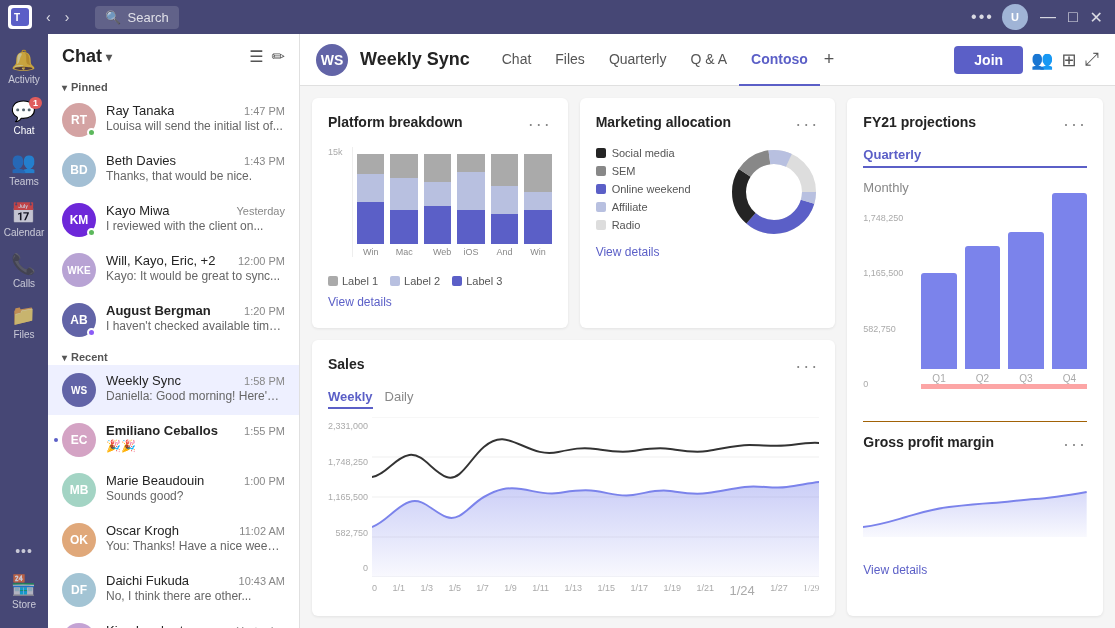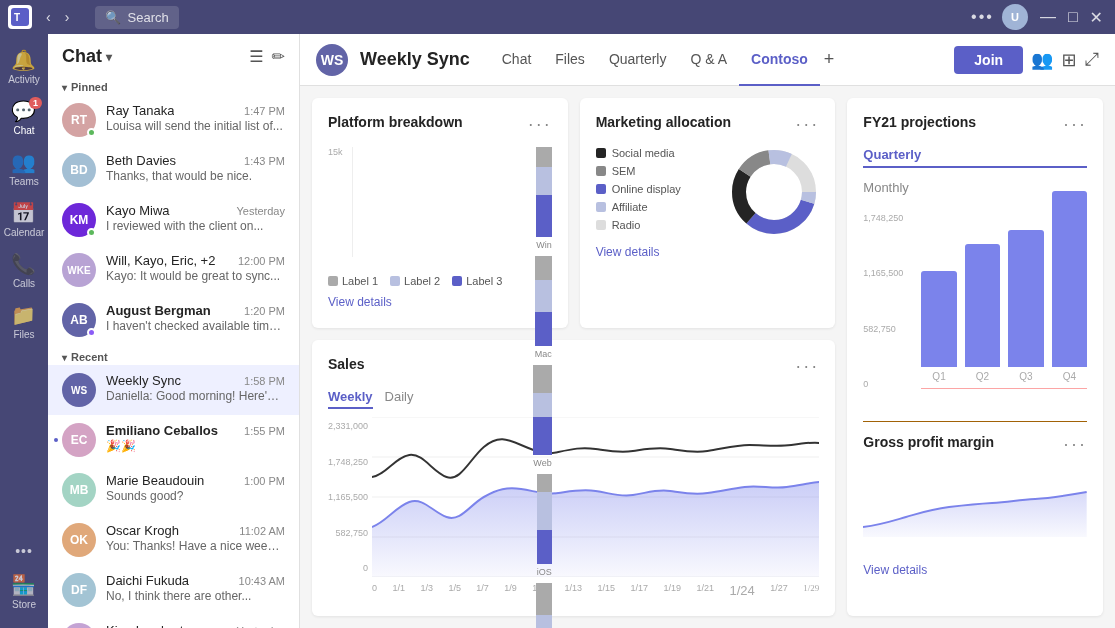--- a/index.html
+++ b/index.html
@@ -437,21 +437,21 @@
 
     <div class="dashboard">
 
       <div class="card platform-card">
         <div class="card-header">
           <span class="card-title">Platform breakdown</span>
           <span class="card-dots">···</span>
         </div>
         <div style="position:relative;height:120px;margin-bottom:8px;">
           <span style="position:absolute;left:0;top:0;font-size:9px;color:#aaa;">15k</span>
-          <div style="display:flex;align-items:flex-end;gap:6px;height:110px;margin-left:24px;border-left:1px solid #eee;padding-left:4px;flex-direction:column;">
+          <div style="display:flex;align-items:flex-end;gap:6px;height:110px;margin-left:24px;border-left:1px solid #eee;padding-left:4px;">
 
             <div style="display:flex;flex-direction:column;align-items:center;flex:1;">
               <div style="display:flex;align-items:flex-end;gap:1px;flex:1;width:100%;">
                 <div style="flex:1;display:flex;flex-direction:column;justify-content:flex-end;height:90px;">
                   <div style="background:#aaa;height:20px;width:100%;"></div>
                   <div style="background:#b8c0e0;height:28px;width:100%;"></div>
                   <div style="background:#5b5fc7;height:42px;width:100%;"></div>
                 </div>
               </div>
               <div style="font-size:9px;color:#888;margin-top:3px;">Win</div>
@@ -459,21 +459,21 @@
             <div style="display:flex;flex-direction:column;align-items:center;flex:1;">
               <div style="display:flex;align-items:flex-end;gap:1px;flex:1;width:100%;">
                 <div style="flex:1;display:flex;flex-direction:column;justify-content:flex-end;height:90px;">
                   <div style="background:#aaa;height:24px;width:100%;"></div>
                   <div style="background:#b8c0e0;height:32px;width:100%;"></div>
                   <div style="background:#5b5fc7;height:34px;width:100%;"></div>
                 </div>
               </div>
               <div style="font-size:9px;color:#888;margin-top:3px;">Mac</div>
             </div>
-            <div style="display:flex;flex-direction:column;align-items:flex-start;flex:1;">
+            <div style="display:flex;flex-direction:column;align-items:flex-end;flex:1;">
               <div style="display:flex;align-items:flex-end;gap:1px;flex:1;width:100%;">
                 <div style="flex:1;display:flex;flex-direction:column;justify-content:flex-end;height:90px;">
                   <div style="background:#aaa;height:28px;width:100%;"></div>
                   <div style="background:#b8c0e0;height:24px;width:100%;"></div>
                   <div style="background:#5b5fc7;height:38px;width:100%;"></div>
                 </div>
               </div>
               <div style="font-size:9px;color:#888;margin-top:3px;">Web</div>
             </div>
             <div style="display:flex;flex-direction:column;align-items:center;flex:1;">
@@ -535,21 +535,21 @@
             <div class="marketing-legend-item">
               <div class="marketing-legend-dot" style="background:#242424;"></div>
               <span>Social media</span>
             </div>
             <div class="marketing-legend-item">
               <div class="marketing-legend-dot" style="background:#888;"></div>
               <span>SEM</span>
             </div>
             <div class="marketing-legend-item">
               <div class="marketing-legend-dot" style="background:#5b5fc7;"></div>
-              <span>Online display</span>
+              <span>Online weekend</span>
             </div>
             <div class="marketing-legend-item">
               <div class="marketing-legend-dot" style="background:#b8c0e0;"></div>
               <span>Affiliate</span>
             </div>
             <div class="marketing-legend-item">
               <div class="marketing-legend-dot" style="background:#ddd;"></div>
               <span>Radio</span>
             </div>
           </div>
@@ -577,21 +577,21 @@
           <span class="fy21-tab">Monthly</span>
         </div>
 
         <div style="position:relative; height:200px; margin-bottom:8px;">
           <div style="position:absolute;left:0;top:0;bottom:24px;display:flex;flex-direction:column;justify-content:space-between;">
             <span style="font-size:9px;color:#aaa;">1,748,250</span>
             <span style="font-size:9px;color:#aaa;">1,165,500</span>
             <span style="font-size:9px;color:#aaa;">582,750</span>
             <span style="font-size:9px;color:#aaa;">0</span>
           </div>
-          <div style="margin-left:58px;display:flex;align-items:flex-end;gap:8px;height:176px;border-bottom:1px solid #fca5a5;padding-bottom:6px;">
+          <div style="margin-left:58px;display:flex;align-items:flex-end;gap:8px;height:176px;border-bottom:5px solid #fca5a5;padding-bottom:0;">
             <div style="flex:1;display:flex;flex-direction:column;align-items:center;">
               <div style="width:100%;background:#7b83eb;height:96px;border-radius:3px 3px 0 0;"></div>
               <span style="font-size:10px;color:#aaa;margin-top:4px;">Q1</span>
             </div>
             <div style="flex:1;display:flex;flex-direction:column;align-items:center;">
               <div style="width:100%;background:#7b83eb;height:123px;border-radius:3px 3px 0 0;"></div>
               <span style="font-size:10px;color:#aaa;margin-top:4px;">Q2</span>
             </div>
             <div style="flex:1;display:flex;flex-direction:column;align-items:center;">
               <div style="width:100%;background:#7b83eb;height:137px;border-radius:3px 3px 0 0;"></div>

